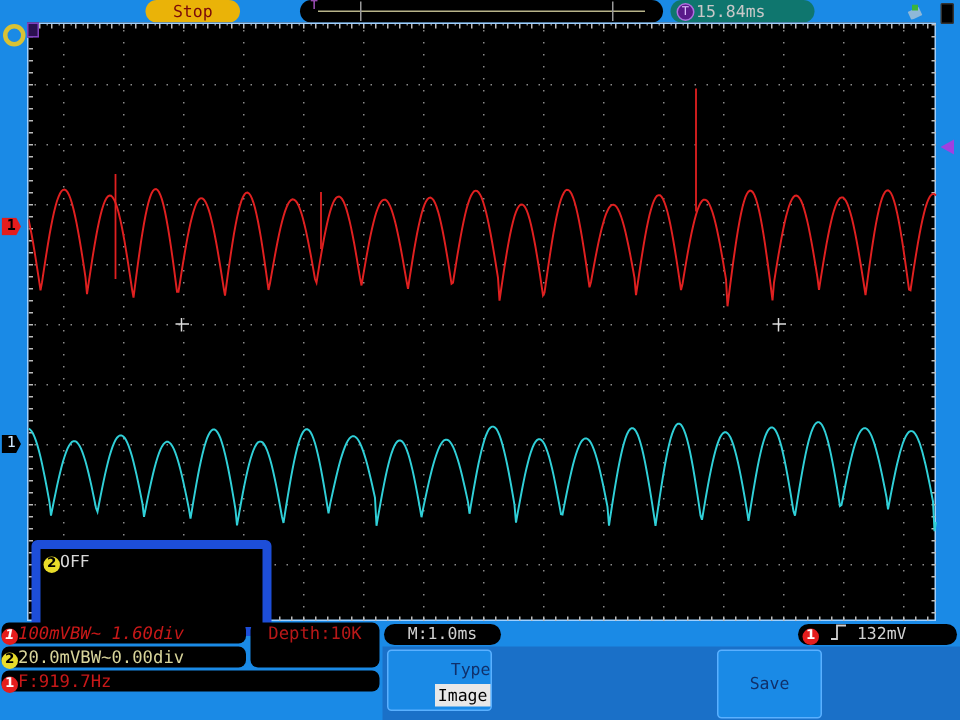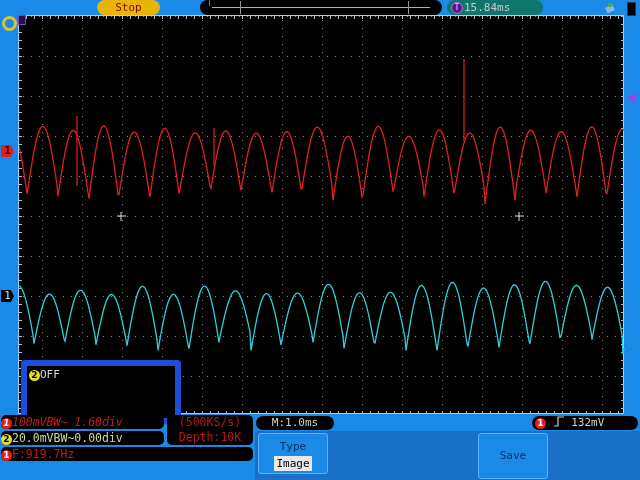--- a/index.html
+++ b/index.html
@@ -37,21 +37,21 @@
   
   .info { background:#000; border-radius:5px; height:14px; font-size:11.5px; line-height:14px; white-space:nowrap; }
   #ch1-info { left:1px; top:415px; width:163px; color:#c81818;font-style:italic; }
   #ch2-info { left:1px; top:431px; width:163px; color:#d8d49a; }
   #freq-info { left:1px; top:447px; width:252px; color:#c81818; }
   #rate-box { left:167px; top:415px; width:86px; height:30px; background:#000; border-radius:5px; color:#b81818; font-size:11.5px; line-height:15px; text-align:center; }
   #menu-area { left:255px; top:431px; width:385px; height:49px; background:#1a70c8; }
   #mtime { left:256px; top:416px; width:78px; height:14px; background:#000; border-radius:7px; color:#d0d0d0; font-size:11px; line-height:14px; text-align:center; }
   #trig-info { left:532px; top:416px; width:106px; height:14px; background:#000; border-radius:7px; color:#d0d0d0; font-size:11px; line-height:14px; }
   .softkey { background:#1a8ae6; border:1px solid #5ab0ff; border-radius:3px; color:#10306a; font-size:11px; text-align:center; box-sizing:border-box; }
-  #type-key { left:258px; top:433px; width:70px; height:41px; }
+  #type-key { left:258px; top:433px; width:70px; height:41px;text-align:right; }
   #type-key .t { display:block; margin-top:6px; }
   #type-key .v { display:inline-block; margin-top:3px; background:#e8e8e8; color:#000; padding:1px 2px; }
   #save-key { left:478px; top:433px; width:70px; height:46px; line-height:44px; }
 </style>
 </head>
 <body>
 
 <div id="logo" class="abs"><span class="o"></span><span>WON</span></div>
 <div id="stop-pill" class="abs">Stop</div>
 <div id="timebase-bar" class="abs">
@@ -1842,21 +1842,20 @@
 <div id="trig-level-marker" class="abs"></div>
 
 <div id="ch2-off-box" class="abs">
   <div class="lbl"><span class="badge b-yel">2</span><span>OFF</span></div>
 </div>
 
 <div id="ch1-info" class="abs info"><span class="badge b-red">1</span><span>100mVBW~ 1.60div</span></div>
 <div id="ch2-info" class="abs info"><span class="badge b-yel">2</span><span>20.0mVBW~0.00div</span></div>
 <div id="freq-info" class="abs info"><span class="badge b-red">1</span><span>F:919.7Hz</span></div>
 <div id="rate-box" class="abs">
-  <div>(500KS/s)</div>
   <div>Depth:10K</div>
 </div>
 
 <div id="menu-area" class="abs"></div>
 <div id="mtime" class="abs">M:1.0ms</div>
 <div id="trig-info" class="abs">
   <span class="badge b-red" style="margin-left:3px">1</span>
   <svg width="12" height="11" style="vertical-align:-1px">
       <path d="M1 10 H5 V1 H11" stroke="#d0d0d0" stroke-width="1.2" fill="none"></path>
     </svg>

